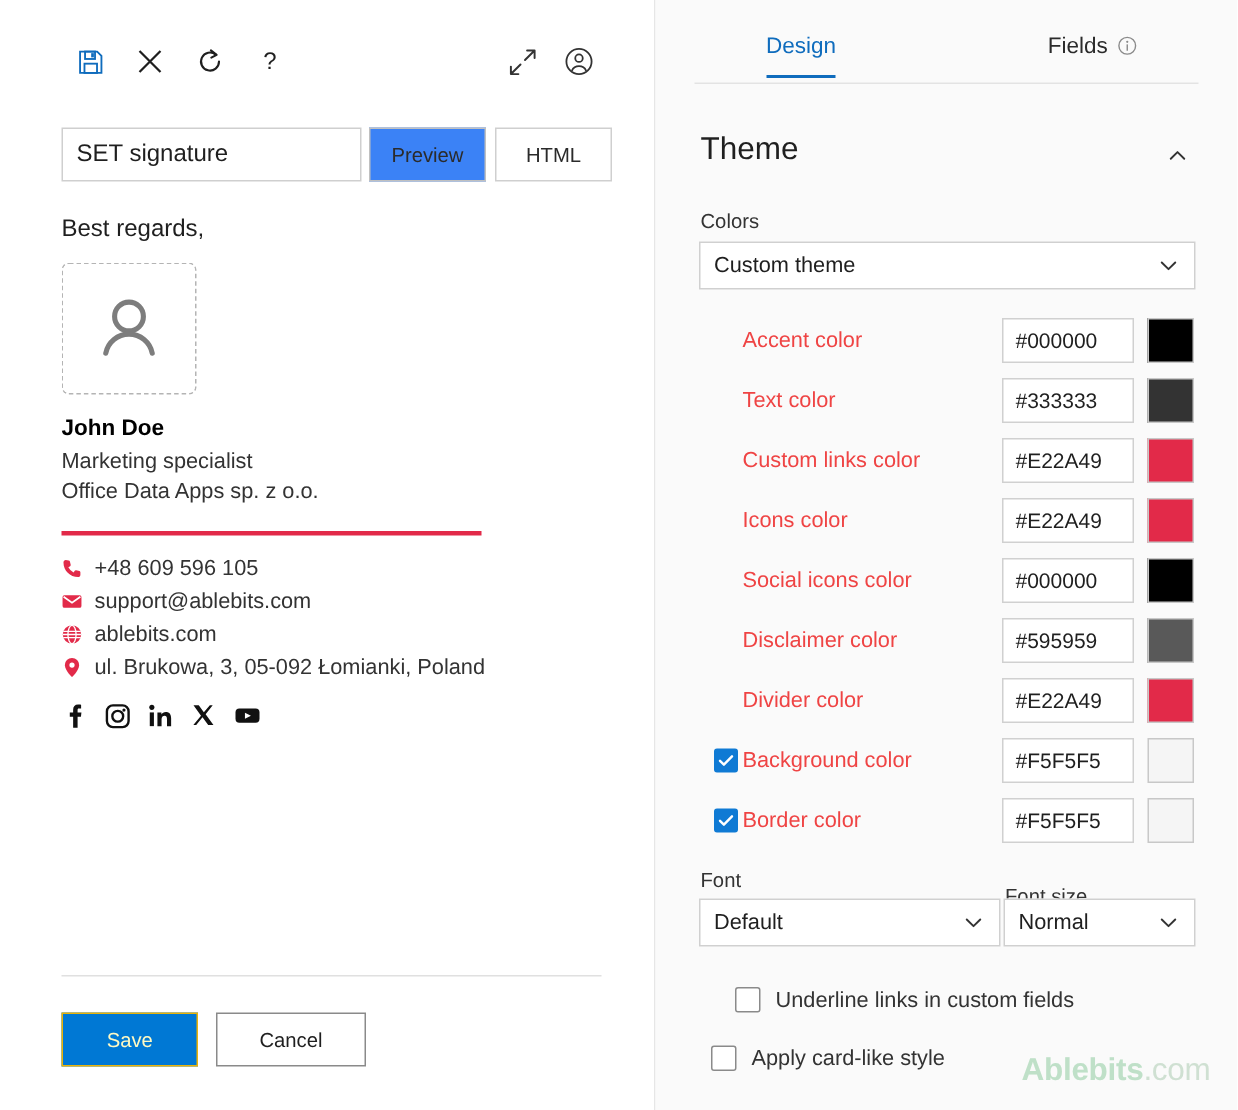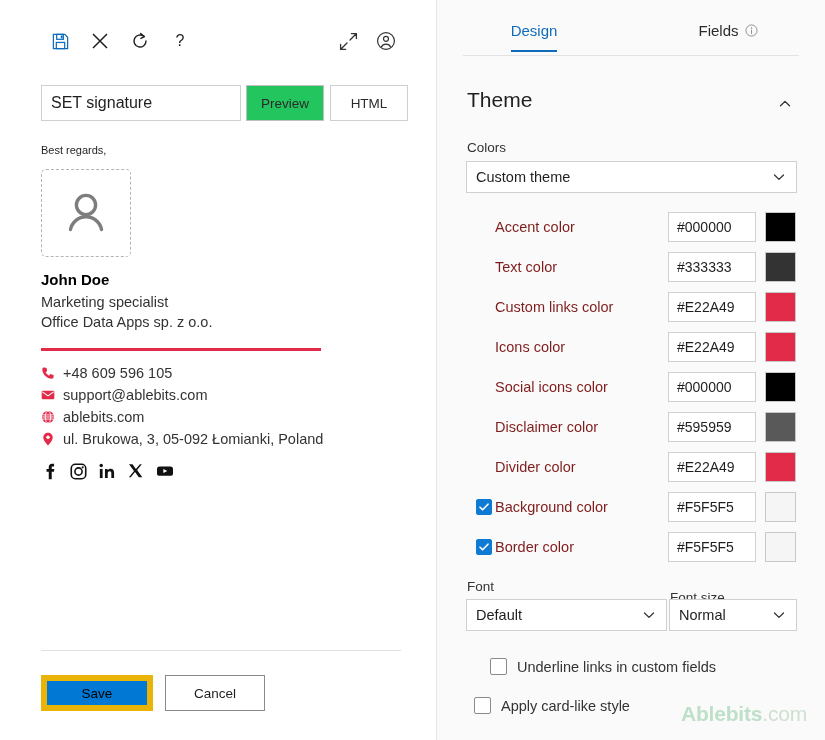--- a/index.html
+++ b/index.html
@@ -59,32 +59,32 @@
     height: 36px;
     min-width: 78px;
     border: 1px solid #cfcfcf;
     background: #ffffff;
     font-family: "Liberation Sans", sans-serif;
     font-size: 13.5px;
     color: #2b2b2b;
     cursor: pointer;
     display: flex; align-items: center; justify-content: center;
   }
-  .seg-btn.active { background: #22c55e; border-color: #c0c0c0; }
+  .seg-btn.active { background: #3b82f6; border-color: #c0c0c0; }
   .seg-gap { width: 5px; }
   .seg-gap2 { width: 6px; }
 
   
   .sig {
     position: absolute;
     top: 144px; left: 41px;
     width: 360px;
   }
   .sig-greeting {
-    font-size: 11px;
+    font-size: 16px;
     color: #1f1f1f;
     margin-bottom: 13px;
   }
   .avatar-box {
     width: 90px; height: 88px;
     border: 1px dashed #b4b4b4;
     border-radius: 5px;
     display: flex; align-items: center; justify-content: center;
     margin-bottom: 14px;
   }
@@ -135,24 +135,24 @@
     display: flex;
   }
   .btn {
     height: 36px;
     font-family: "Liberation Sans", sans-serif;
     font-size: 13.5px;
     cursor: pointer;
     display: flex; align-items: center; justify-content: center;
   }
   .btn-primary {
-    width: 112px;
+    width: 91px;
     background: #0078d4;
-    color: #000000;
-    border: 6px solid #eab308;
+    color: #fef9c3;
+    border: 1px solid #eab308;
   }
   .btn-secondary {
     width: 100px;
     background: #ffffff;
     color: #1f1f1f;
     border: 1px solid #8a8a8a;
     margin-left: 12px;
   }
 
   
@@ -248,21 +248,21 @@
     background: #fff;
     border-radius: 2px;
     cursor: pointer;
     display: flex; align-items: center; justify-content: center;
   }
   .cb.checked { background: #0f7ad4; border-color: #0f7ad4; }
   .color-label {
     position: absolute;
     left: 58px;
     font-size: 14.5px;
-    color: #7f1d1d;
+    color: #ef4444;
     white-space: nowrap;
   }
   .hex-input {
     position: absolute;
     left: 231px; top: 50%;
     transform: translateY(-50%);
     width: 88px; height: 30px;
     border: 1px solid #d0d0d0;
     background: #ffffff;
     font-family: "Liberation Sans", sans-serif;

